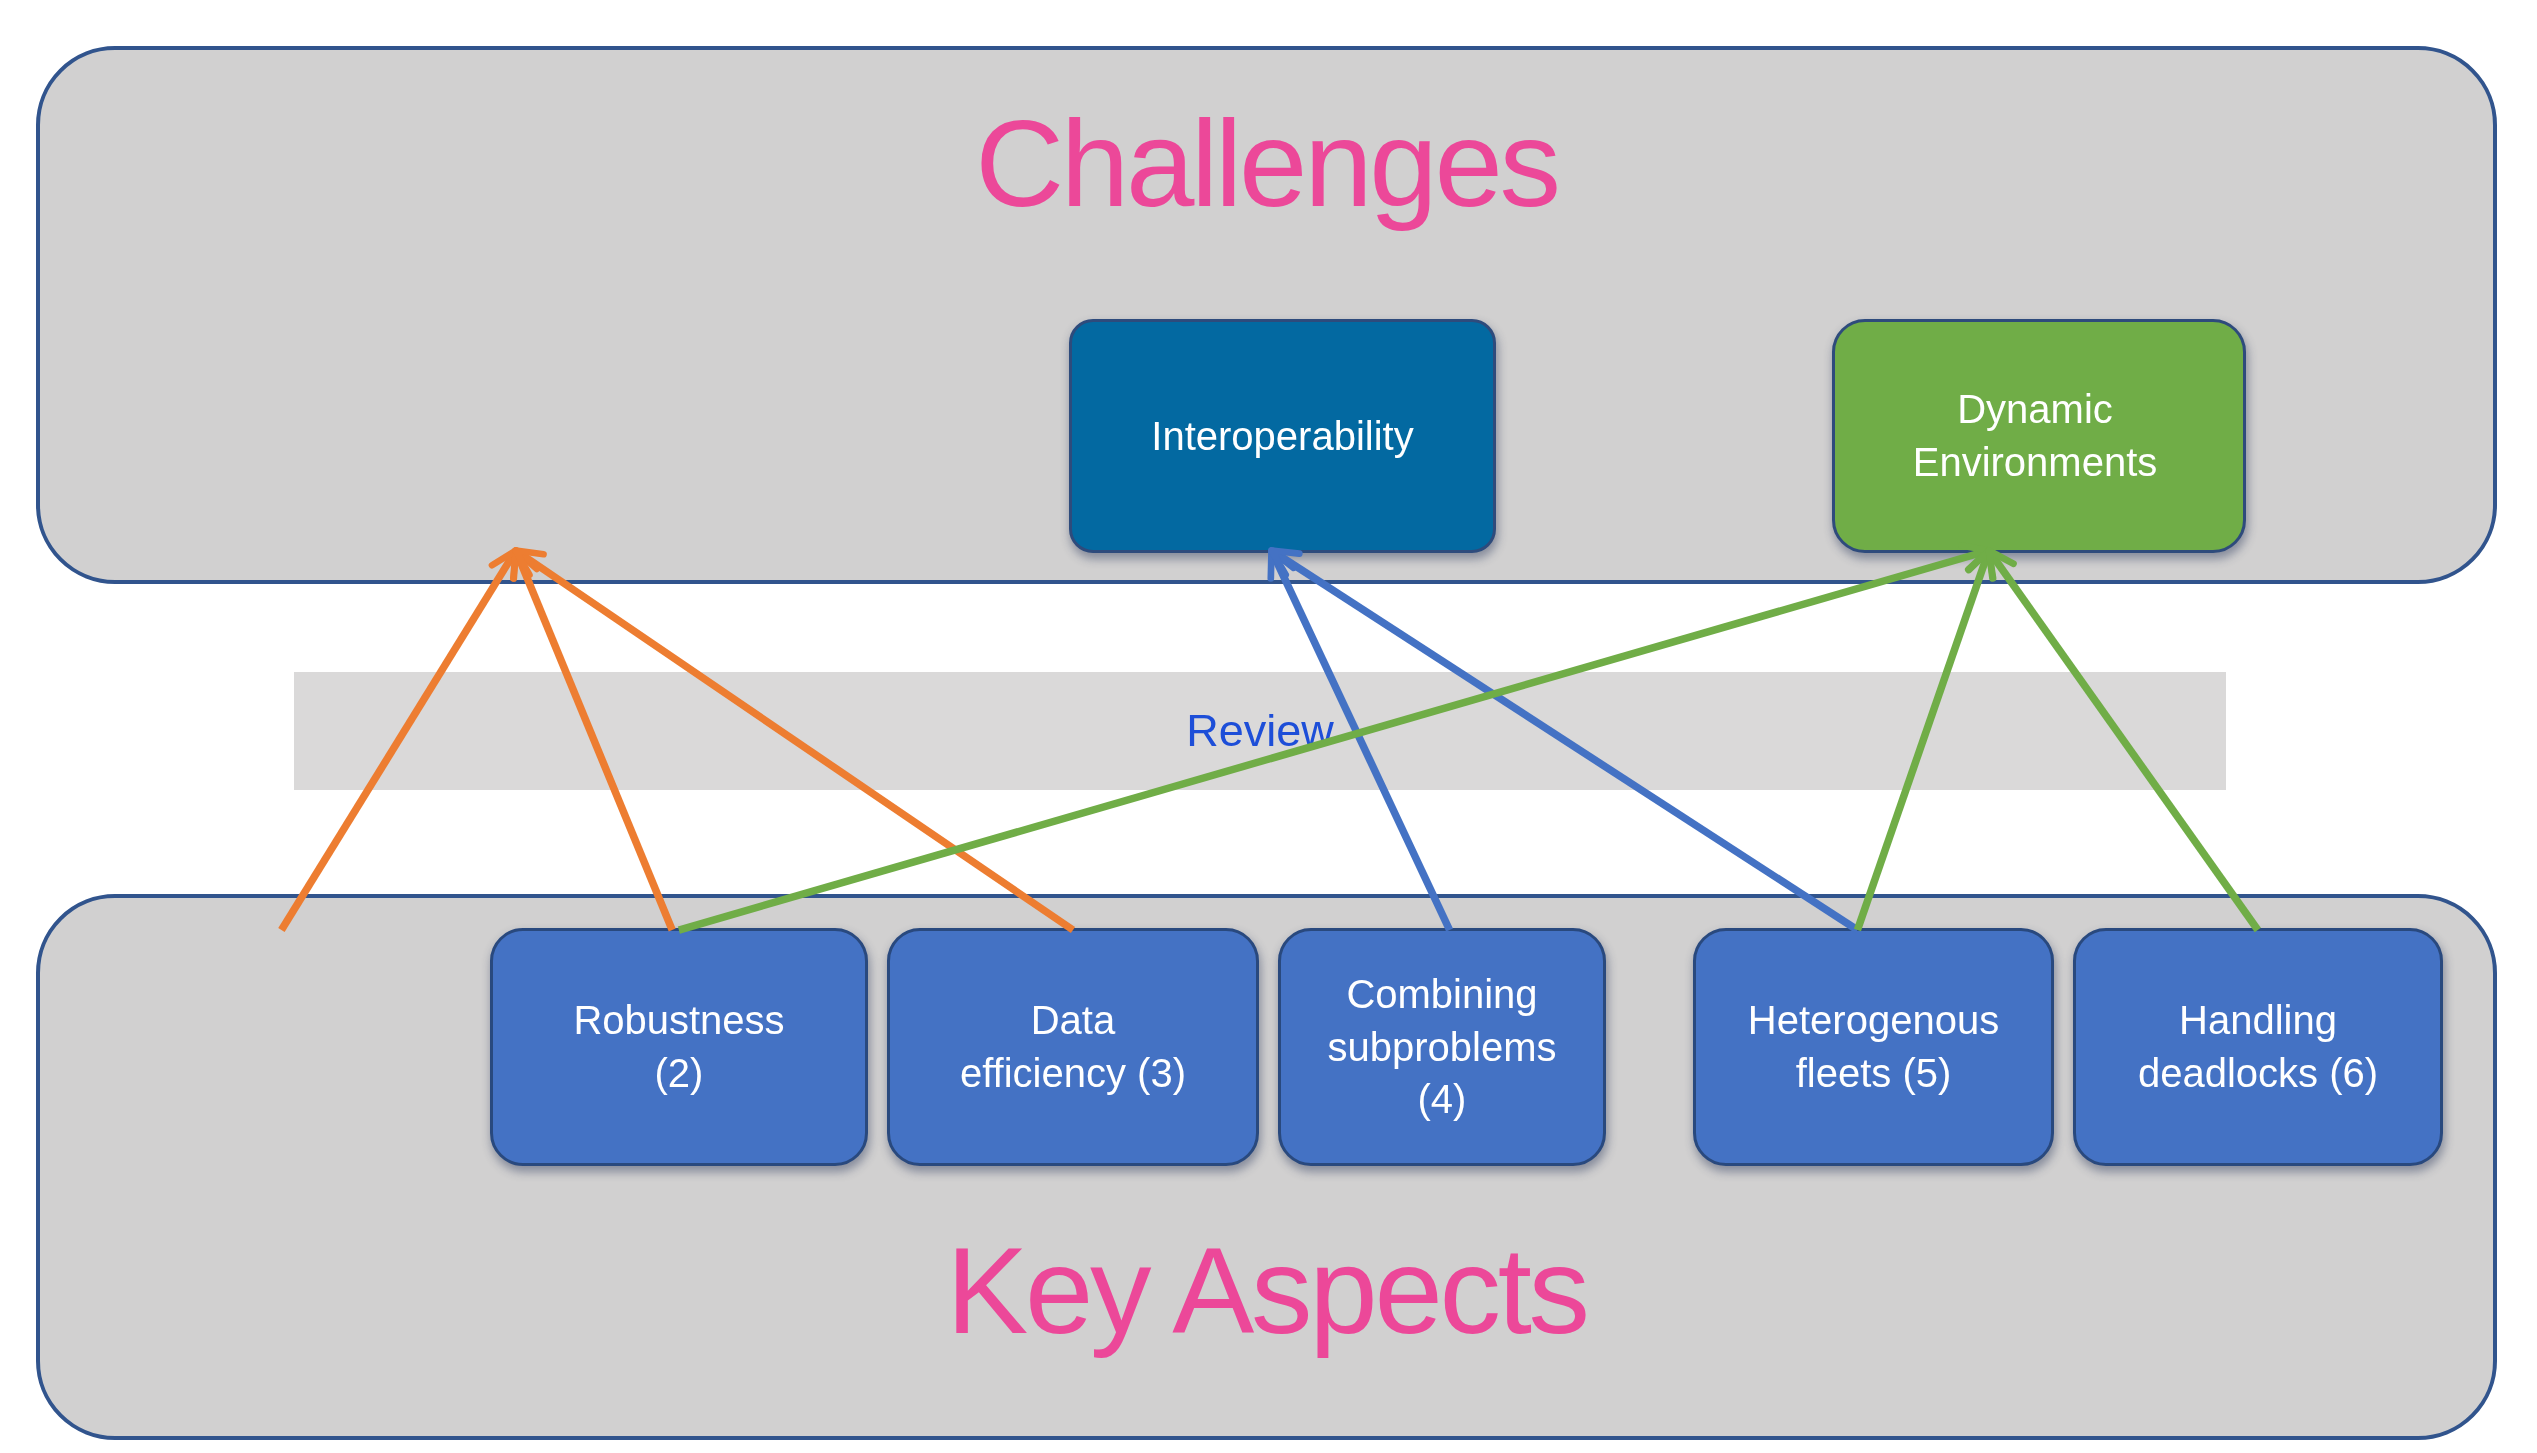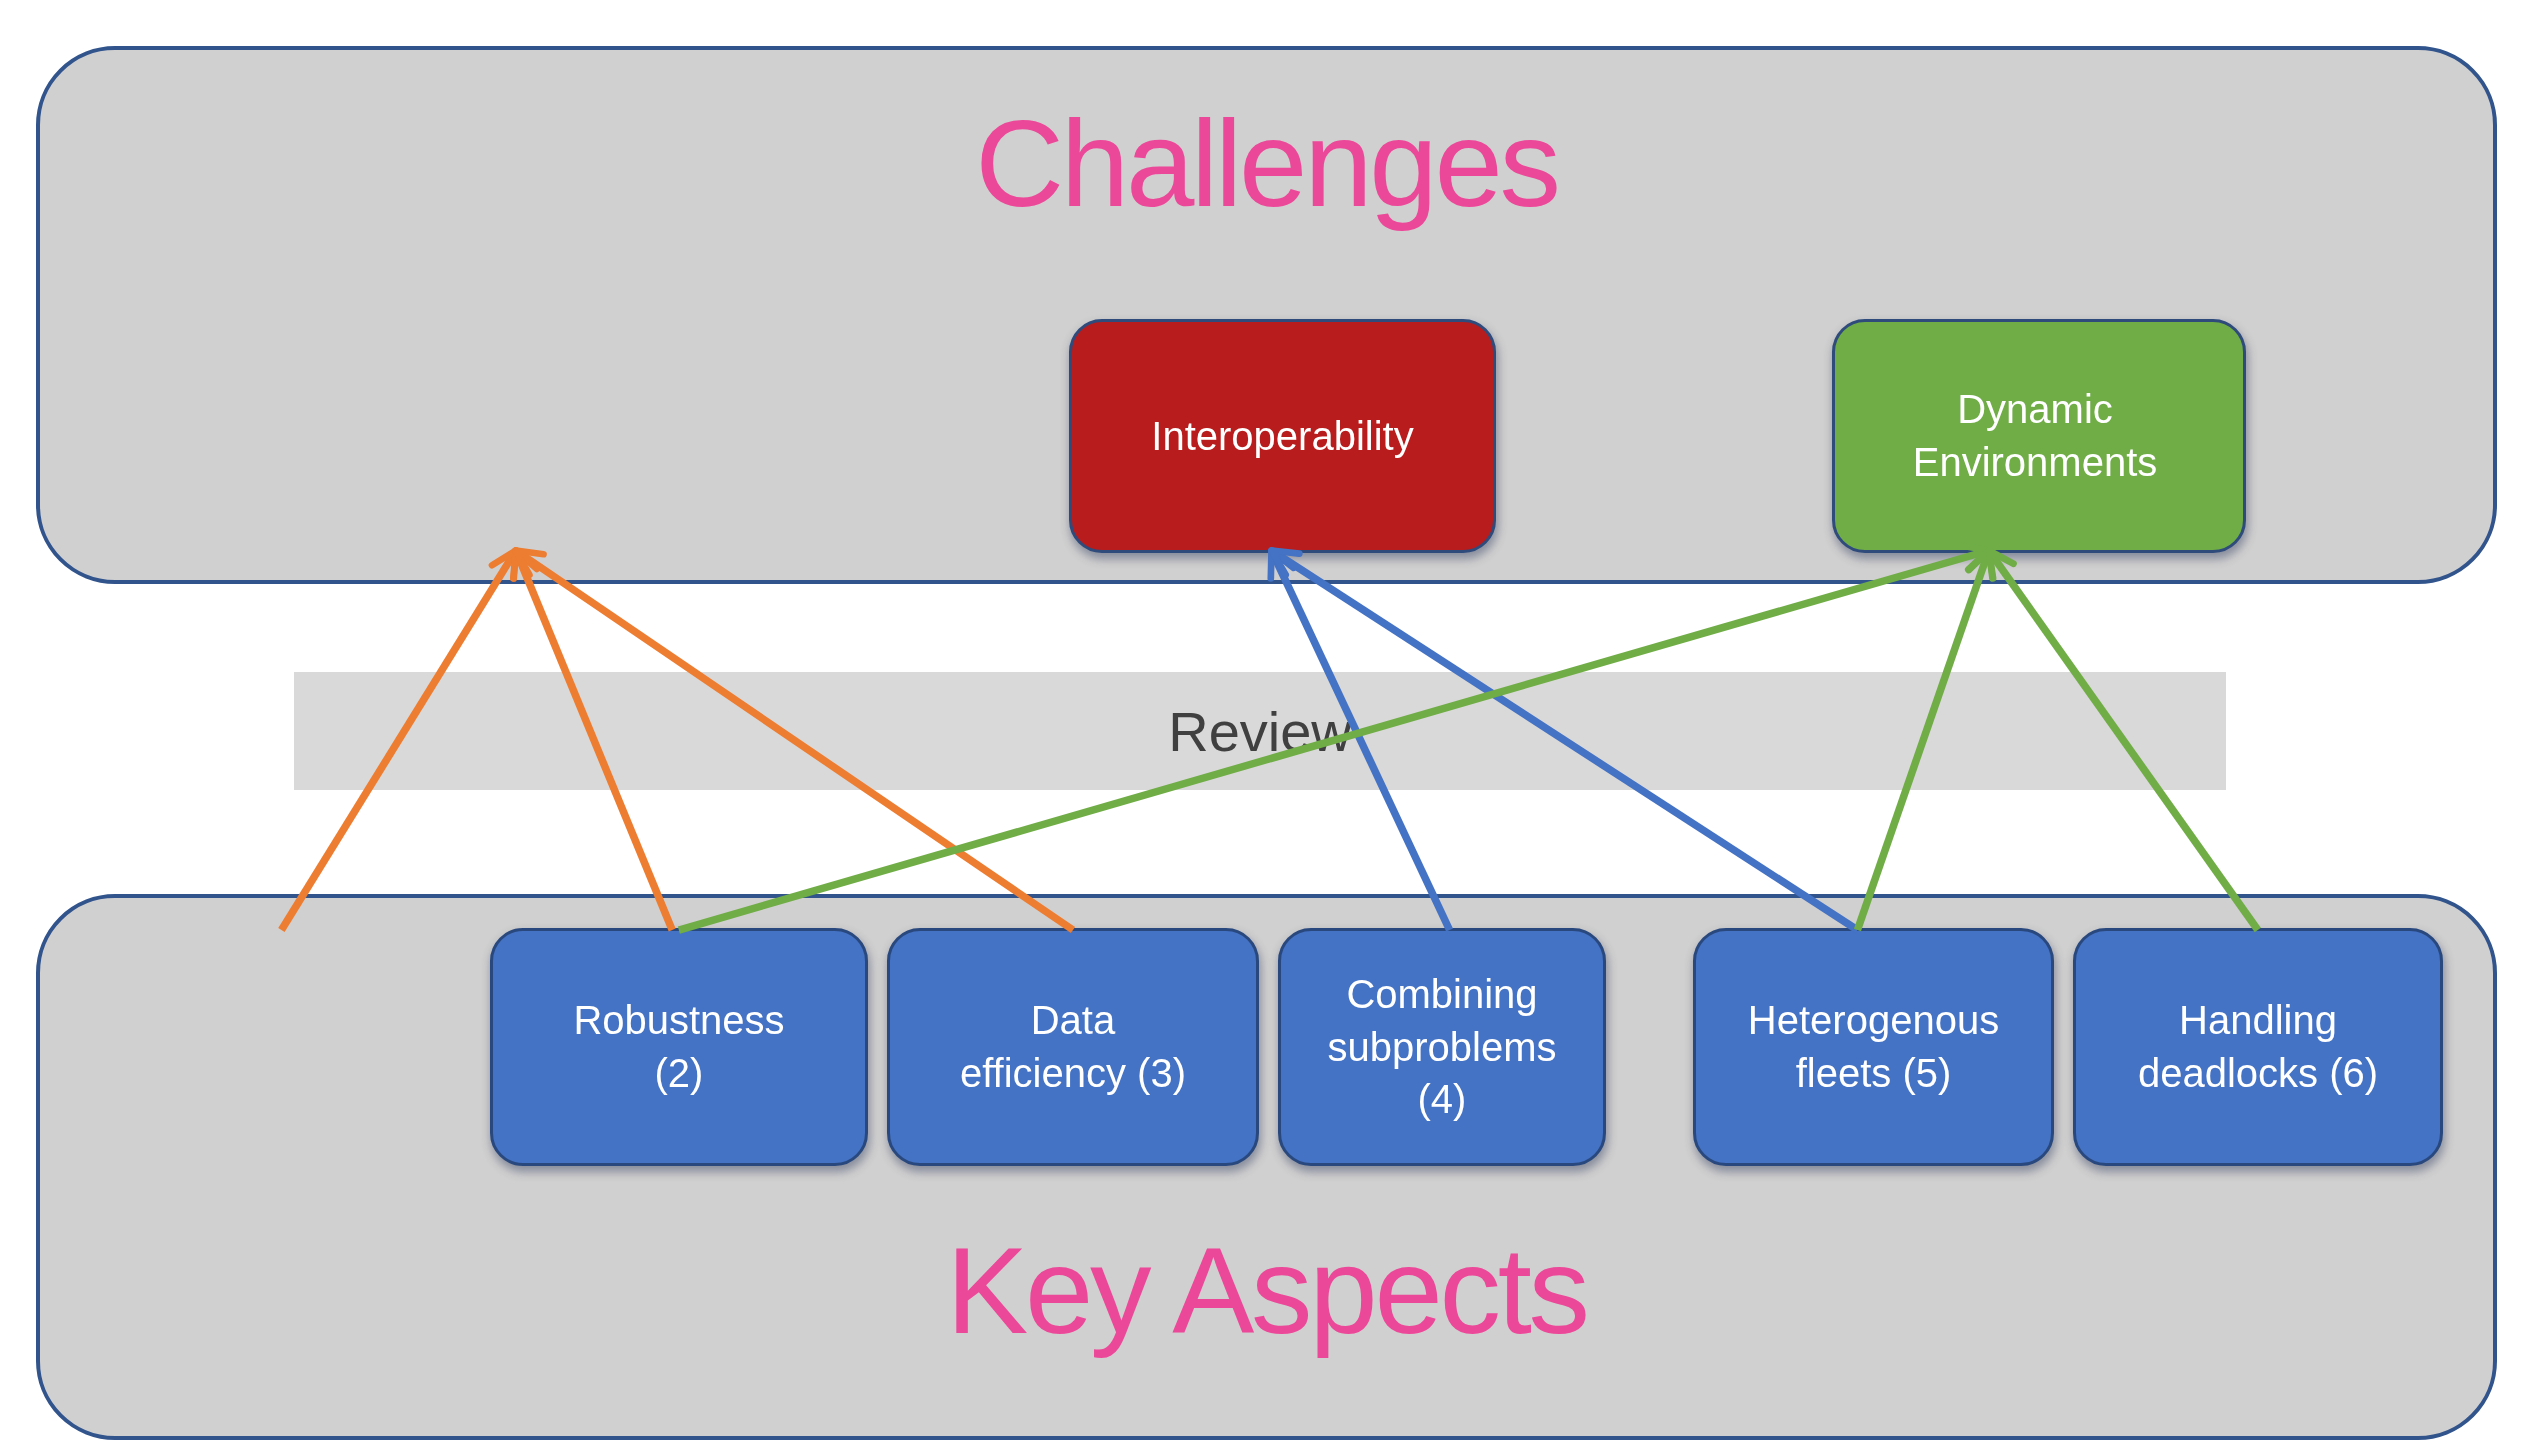--- a/index.html
+++ b/index.html
@@ -40,21 +40,21 @@
   .node-aspect-3 { left:887px; width:372px; }
   .node-aspect-4 { left:1278px; width:328px; }
   .node-aspect-5 { left:1693px; width:361px; }
   .node-aspect-6 { left:2073px; width:370px; }
 
   .review-band {
     position:absolute; left:294px; top:672px; width:1932px; height:118px;
     background:#dad9d9; display:flex; align-items:center; justify-content:center;
     z-index:2;
   }
-  .review-band span { font-size:56px; color:#404040; }
+  .review-band span { font-size:45px; color:#1d4ed8; }
 
   #edges {
     position:absolute; left:0; top:0; width:2538px; height:1453px;
     z-index:5; pointer-events:none;
   }
 </style>
 </head>
 <body>
 
 <div id="stage">
@@ -86,21 +86,21 @@
       <line x1="805.5" y1="1115" x2="618" y2="660" stroke="#ED7D31" stroke-width="9" marker-end="url(#arrow-ED7D31)"></line>
       <line x1="1286" y1="1115" x2="618" y2="660" stroke="#ED7D31" stroke-width="9" marker-end="url(#arrow-ED7D31)"></line>
       <line x1="1737.5" y1="1115" x2="1524" y2="660" stroke="#4472C4" stroke-width="9" marker-end="url(#arrow-4472C4)"></line>
       <line x1="2226.5" y1="1115" x2="1524" y2="660" stroke="#4472C4" stroke-width="9" marker-end="url(#arrow-4472C4)"></line>
       <line x1="813.5" y1="1115" x2="2384" y2="660" stroke="#70AD47" stroke-width="9" marker-end="url(#arrow-70AD47)"></line>
       <line x1="2226.5" y1="1115" x2="2384" y2="660" stroke="#70AD47" stroke-width="9" marker-end="url(#arrow-70AD47)"></line>
       <line x1="2706.5" y1="1115" x2="2384" y2="660" stroke="#70AD47" stroke-width="9" marker-end="url(#arrow-70AD47)"></line>
     </svg>
 
 
-  <div class="node challenge node-interoperability" style="background: #b91c1c;">Interoperability</div>
+  <div class="node challenge node-interoperability" style="background: #0369a1; border-radius: 24px;">Interoperability</div>
 
   <div class="node challenge node-dynamic-environments" style="background: rgb(112, 173, 71); padding-left: 12px;">Dynamic
 Environments</div>
 
 
   <div class="node aspect node-aspect-2">Robustness
 (2)</div>
 
   <div class="node aspect node-aspect-3">Data
 efficiency (3)</div>

